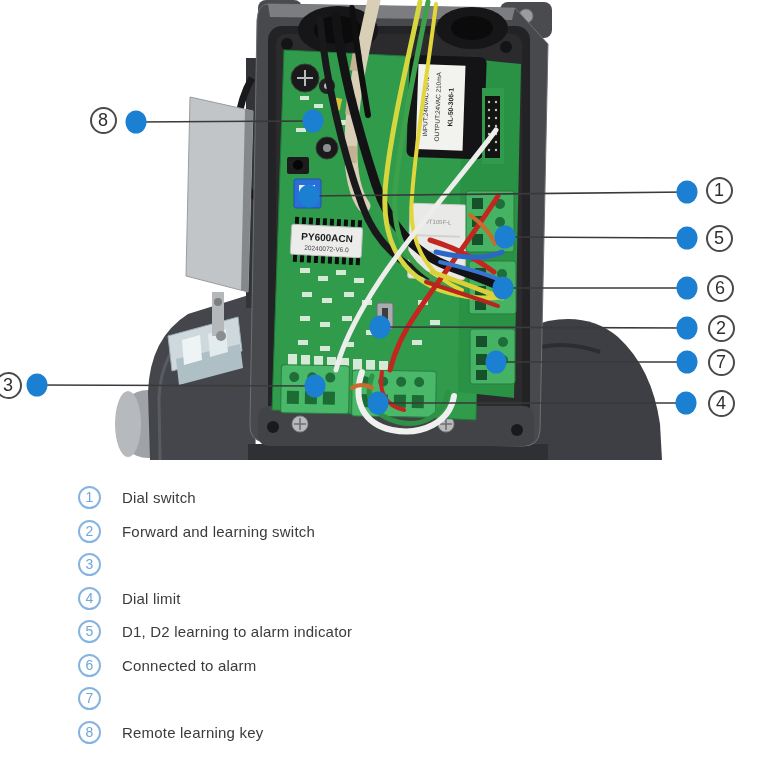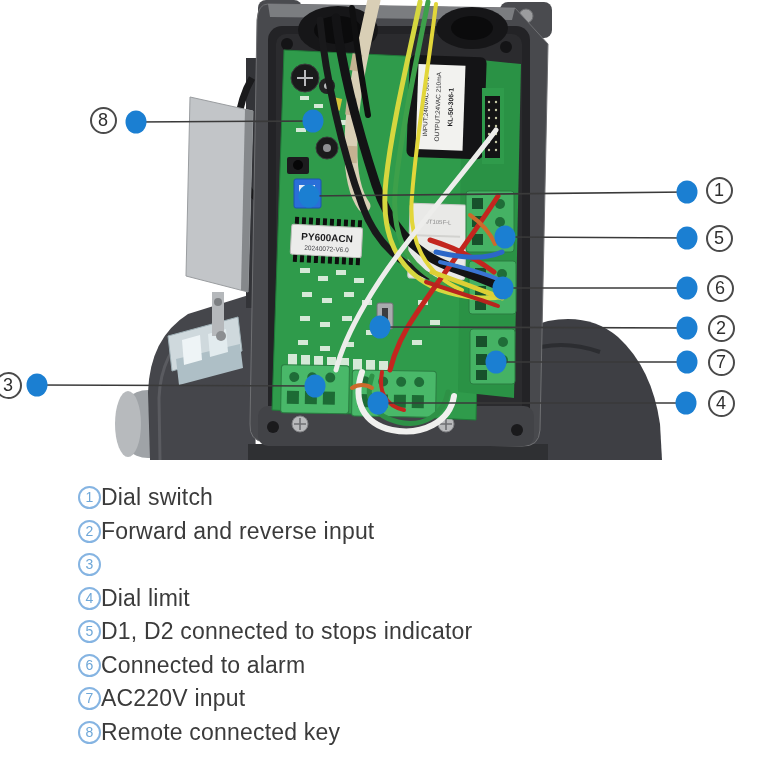--- a/index.html
+++ b/index.html
@@ -24,21 +24,21 @@
     list-style:none;margin:0;padding:0;
   }
   .legend-row{display:flex;align-items:center;height:23px;}
   .legend-badge{
     width:23px;height:23px;box-sizing:border-box;flex:0 0 23px;
     border:2px solid #85b4e2;border-radius:50%;
     color:#6ea7d8;font-size:14px;line-height:19px;text-align:center;
     font-weight:400;
   }
   .legend-label{
-    margin-left:0;color:#3b3b3b;font-size:23px;letter-spacing:.2px;
+    margin-left:21px;color:#3b3b3b;font-size:15px;letter-spacing:.2px;
   }
 </style>
 </head>
 <body>
 
 <div class="stage">
 
   <svg width="757" height="460" viewBox="0 0 757 460" style="position:absolute;top:0;left:0;z-index:1">
 
     <g>
@@ -317,39 +317,38 @@
   <div class="callout-num" style="left:707.5px;top:348.5px">7</div>
   <div class="callout-num" style="left:89.5px;top:106.5px">8</div>
 
   <ul class="legend">
     <li class="legend-row">
       <span class="legend-badge">1</span>
       <span class="legend-label">Dial switch</span>
     </li>
     <li class="legend-row">
       <span class="legend-badge">2</span>
-      <span class="legend-label">Forward and reverse input</span>
+      <span class="legend-label">Forward and learning switch</span>
     </li>
     <li class="legend-row">
       <span class="legend-badge">3</span>
     </li>
     <li class="legend-row">
       <span class="legend-badge">4</span>
       <span class="legend-label">Dial limit</span>
     </li>
     <li class="legend-row">
       <span class="legend-badge">5</span>
-      <span class="legend-label">D1, D2 connected to stops indicator</span>
+      <span class="legend-label">D1, D2 learning to alarm indicator</span>
     </li>
     <li class="legend-row">
       <span class="legend-badge">6</span>
       <span class="legend-label">Connected to alarm</span>
     </li>
     <li class="legend-row">
       <span class="legend-badge">7</span>
-      <span class="legend-label">AC220V input</span>
     </li>
     <li class="legend-row">
       <span class="legend-badge">8</span>
-      <span class="legend-label">Remote connected key</span>
+      <span class="legend-label">Remote learning key</span>
     </li>
   </ul>
 </div>
 
 </body></html>

